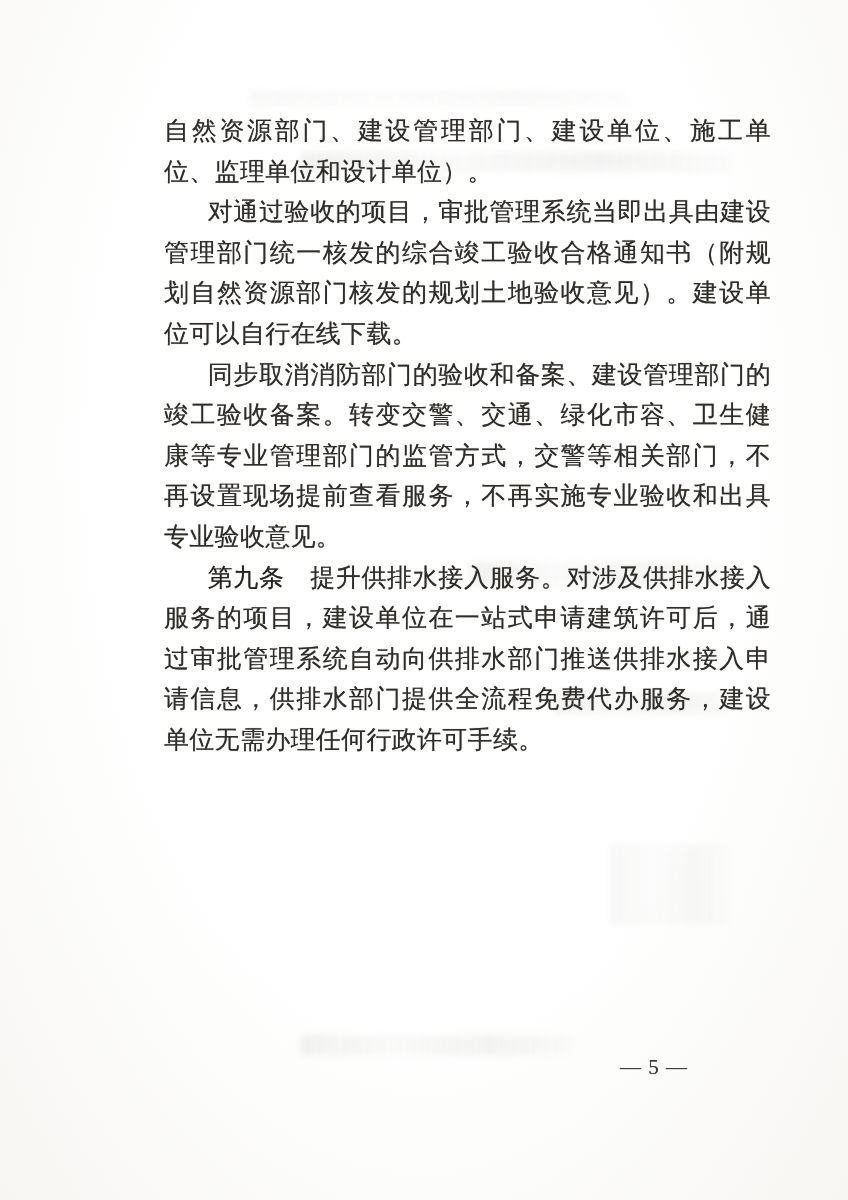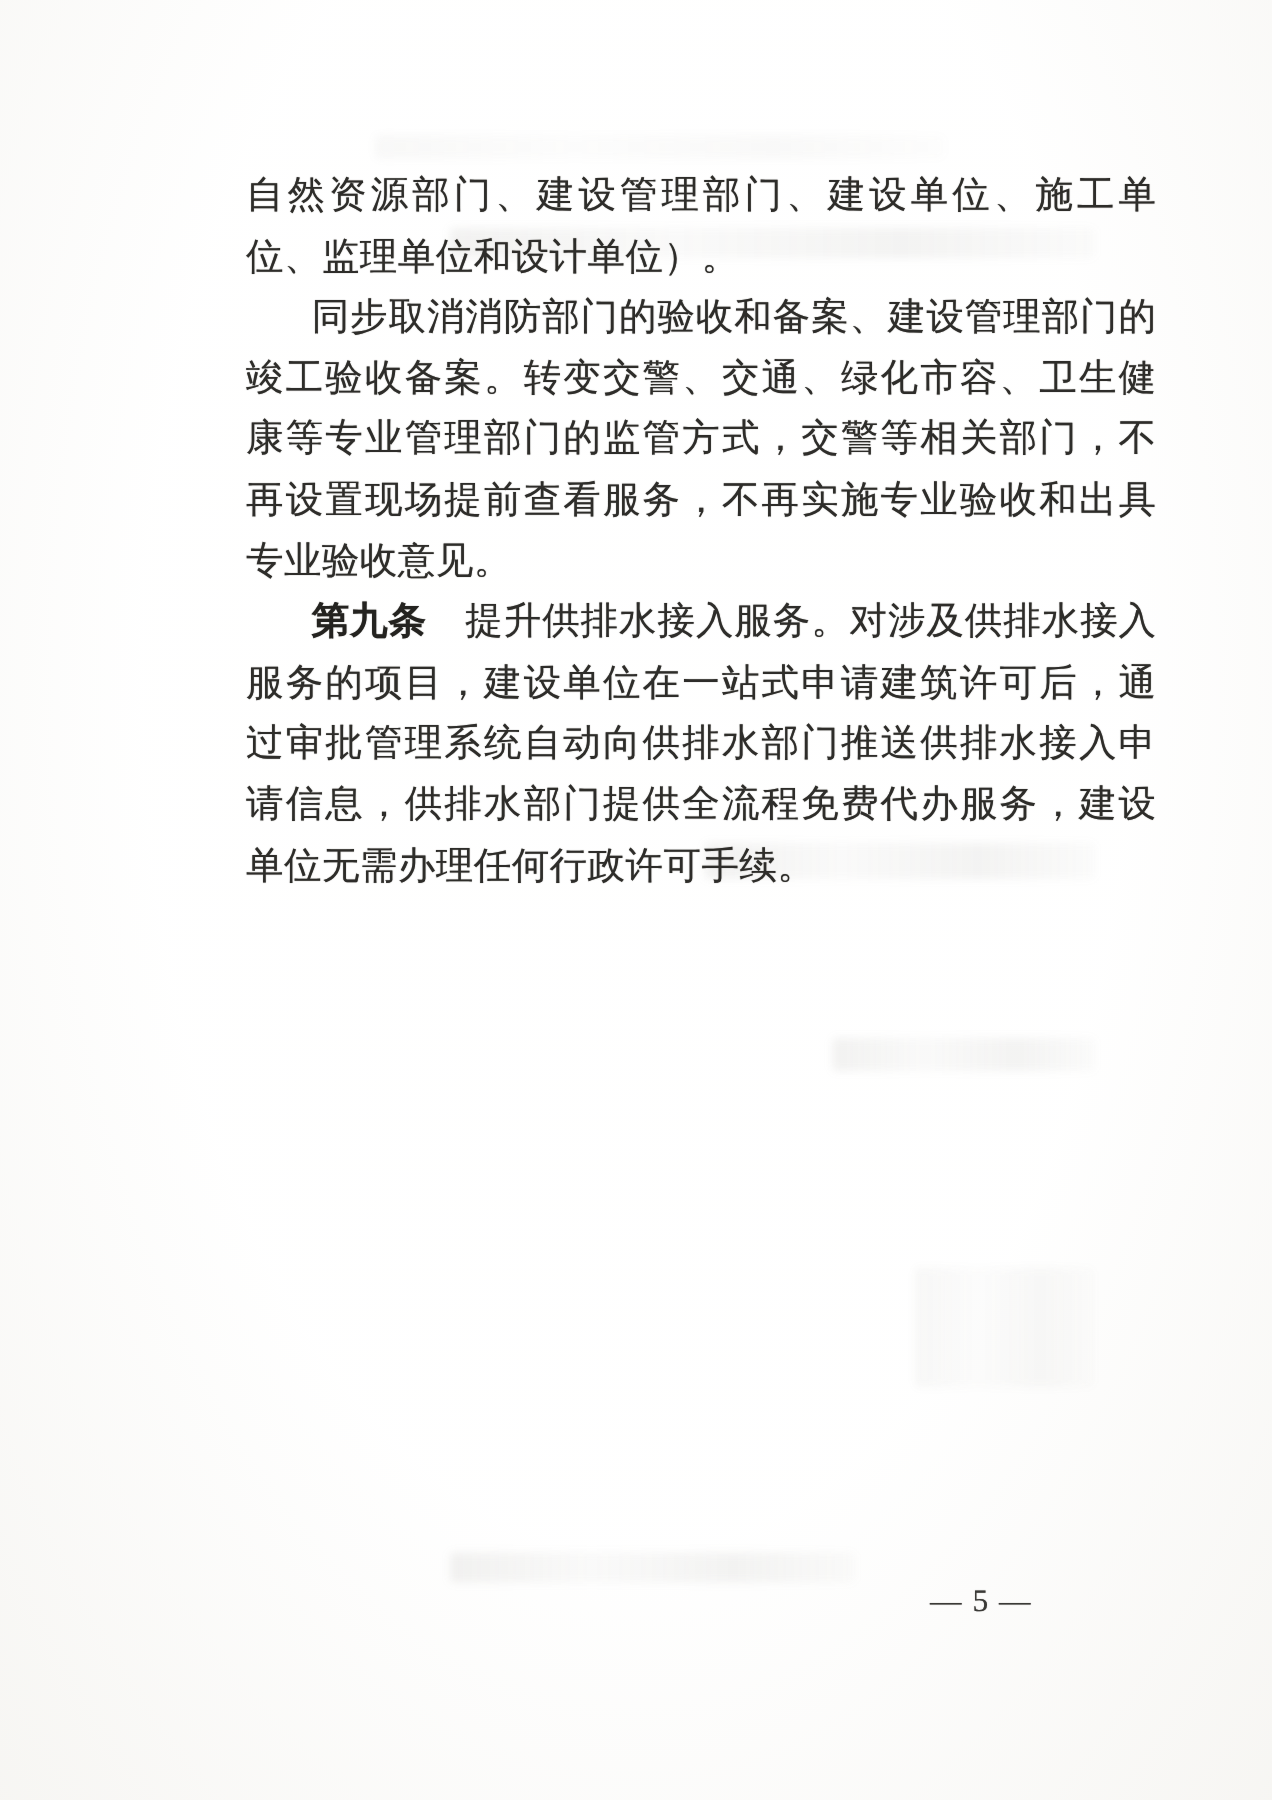--- a/index.html
+++ b/index.html
@@ -54,21 +54,21 @@
     margin-left: 42px;
   }
   .para {
     margin: 0;
     padding: 0;
   }
   .para.indent {
     text-indent: 1.75em;
   }
   .bold-run {
-    font-weight: bold;
+    font-weight: normal;
     color: #242320;
   }
   .page-number {
     position: absolute;
     top: 1055px;
     left: 620px;
     width: 80px;
     font-size: 21px;
     line-height: 24px;
     color: #3b3a37;
@@ -84,18 +84,19 @@
 
   <div class="ghost g6"></div>
   <div class="ghost g1"></div>
   <div class="ghost g2"></div>
   <div class="ghost g3"></div>
   <div class="ghost g4"></div>
   <div class="ghost g5"></div>
 
   <div class="doc-body">
       <p class="para"><span>自然资源部门、建设管理部门、建设单位、施工单位、监理单位和设计单位）。</span></p>
+      <p class="para indent"><span>对通过验收的项目，审批管理系统当即出具由建设管理部门统一核发的综合竣工验收合格通知书（附规划自然资源部门核发的规划土地验收意见）。建设单位可以自行在线下载。</span></p>
       <p class="para indent"><span>同步取消消防部门的验收和备案、建设管理部门的竣工验收备案。转变交警、交通、绿化市容、卫生健康等专业管理部门的监管方式，交警等相关部门，不再设置现场提前查看服务，不再实施专业验收和出具专业验收意见。</span></p>
       <p class="para indent"><span class="bold-run">第九条</span><span>　提升供排水接入服务。对涉及供排水接入服务的项目，建设单位在一站式申请建筑许可后，通过审批管理系统自动向供排水部门推送供排水接入申请信息，供排水部门提供全流程免费代办服务，建设单位无需办理任何行政许可手续。</span></p>
     </div>
 
   <div class="page-number">— 5 —</div>
 </div>
 
 </body></html>

